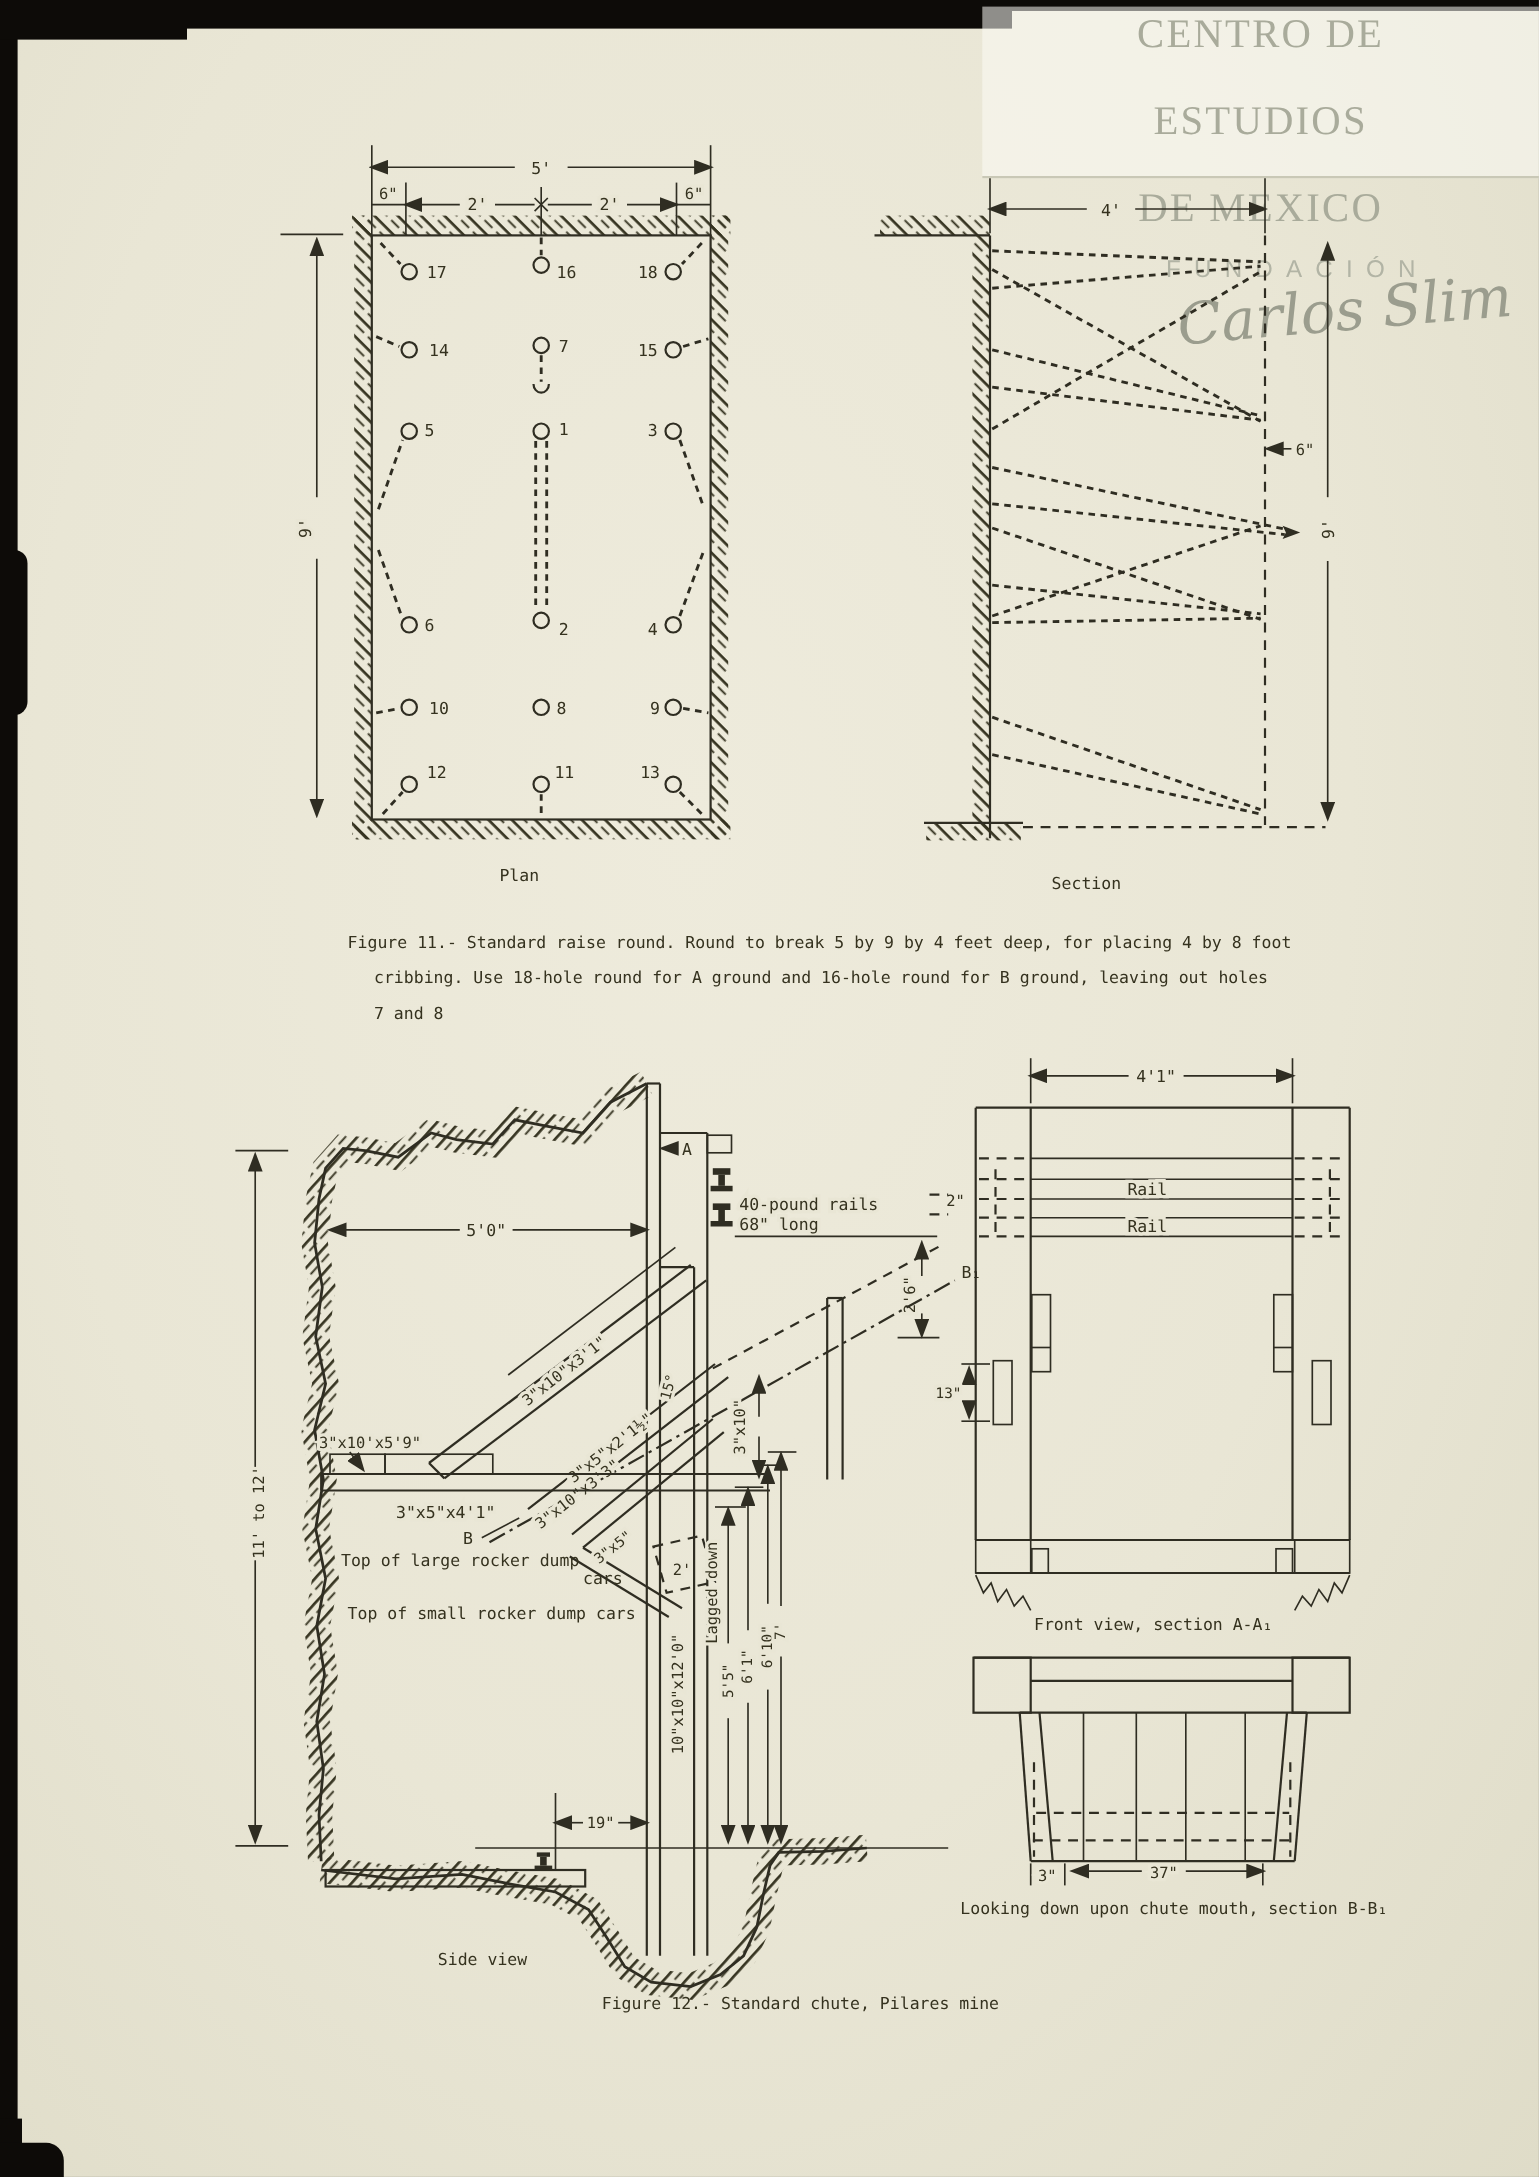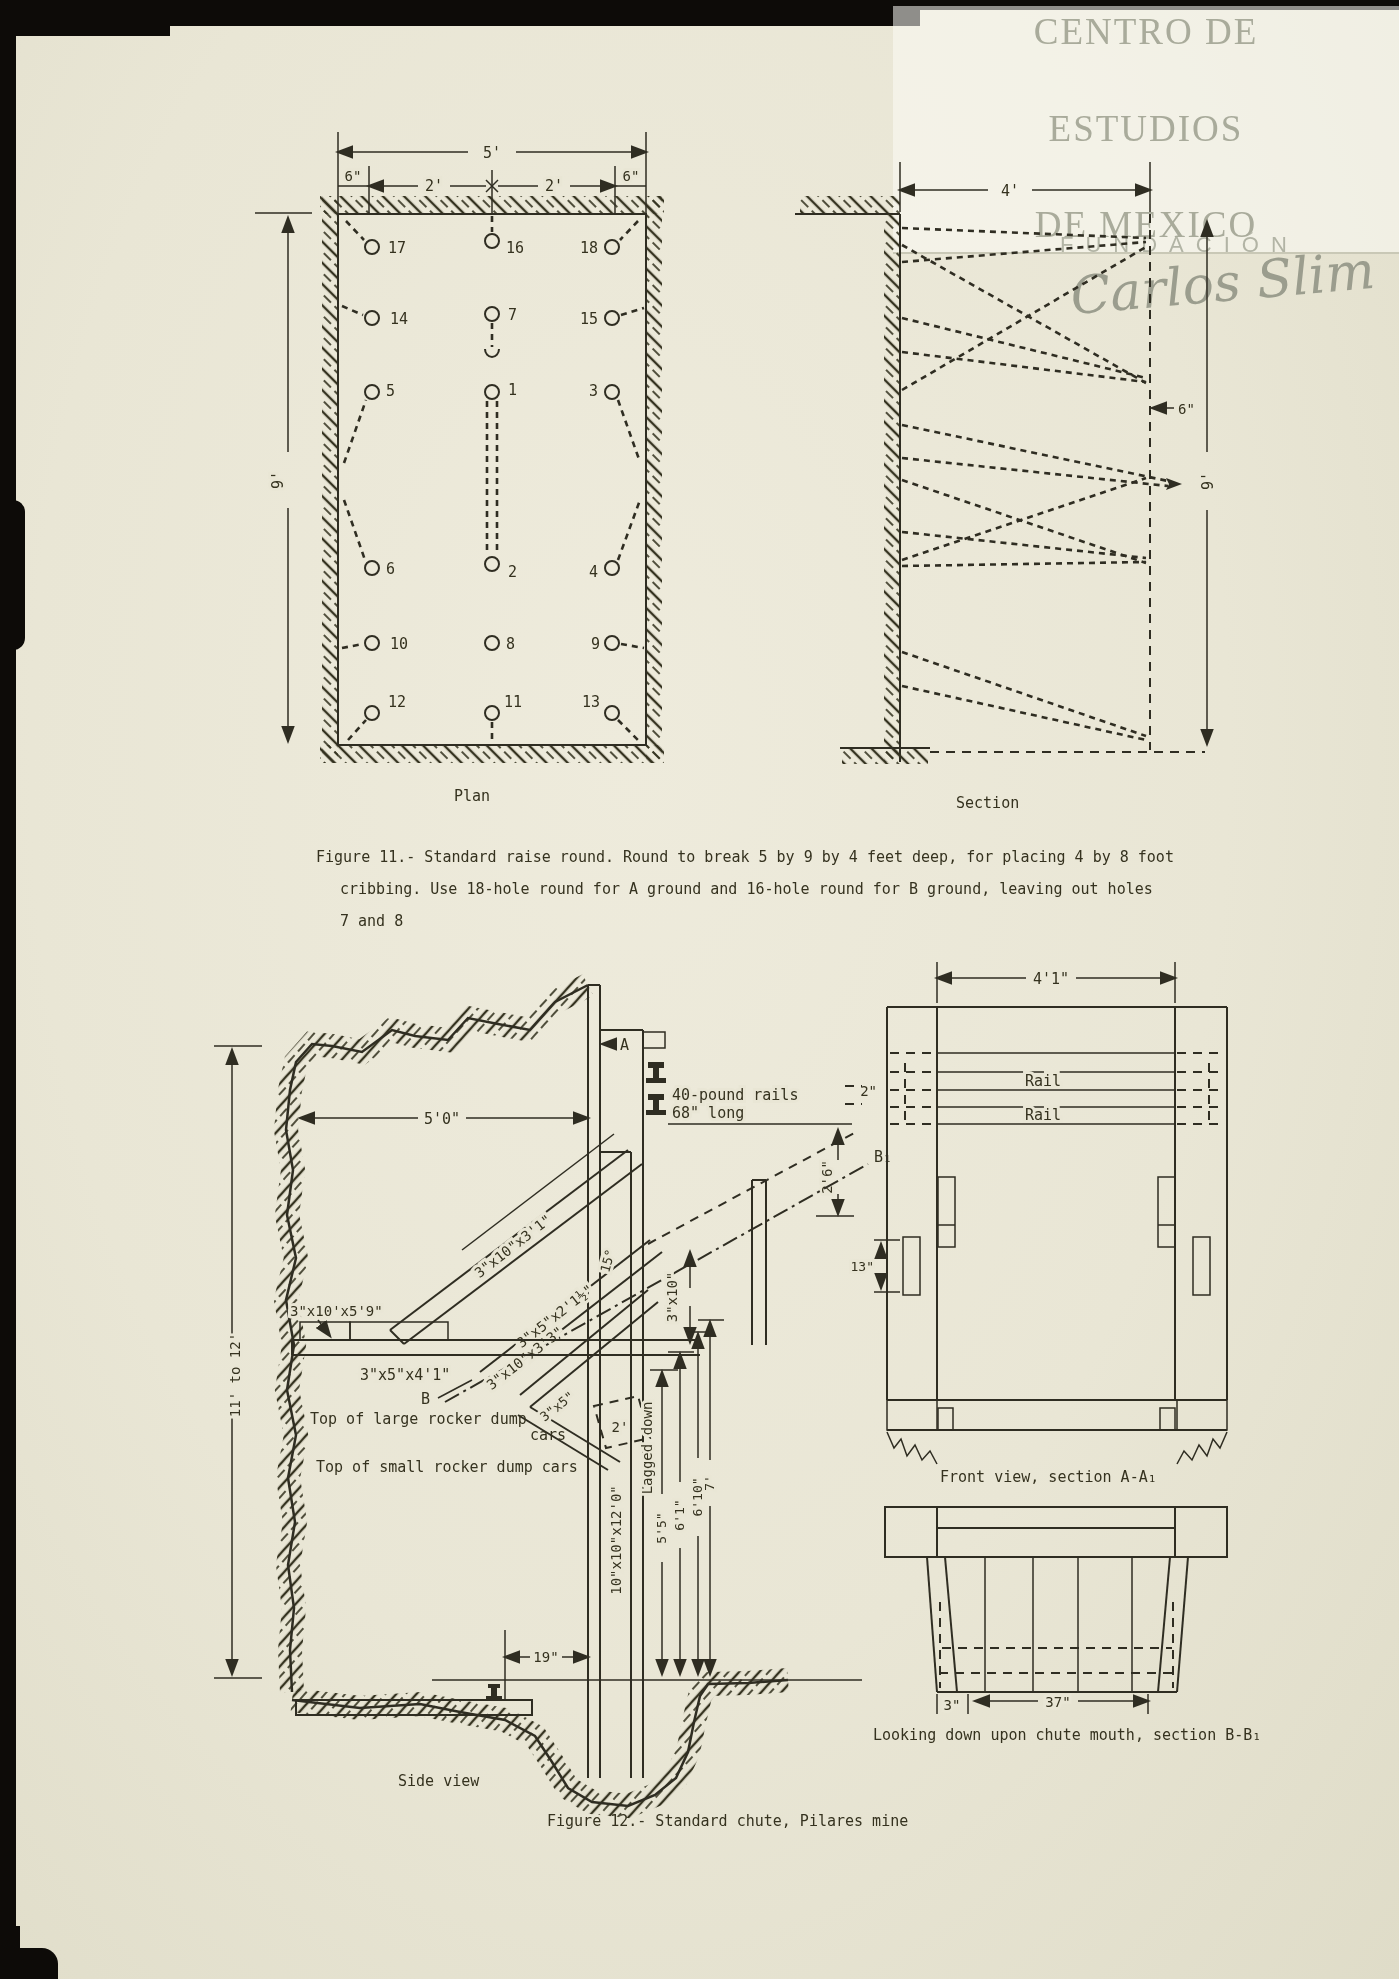--- a/index.html
+++ b/index.html
@@ -3,21 +3,21 @@
 <meta charset="utf-8">
 <style>
   html,body{margin:0;padding:0;background:#555;}
   .page{
     position:relative;width:1399px;height:1979px;overflow:hidden;
     background:radial-gradient(ellipse at 45% 38%, #eeebdc 0%, #e9e6d5 55%, #dfdcc8 100%);
     font-family:"DejaVu Sans Mono", monospace;
   }
   .edge{position:absolute;background:#0d0b08;}
   .wm-overlay{
-    position:absolute;left:893px;top:6px;width:506px;height:248px;
+    position:absolute;left:893px;top:6px;width:506px;height:156px;
     background:rgba(252,252,245,0.55);border-bottom:2px solid #c9c8b6;
     display:flex;flex-direction:column;justify-content:space-between;
     padding:4px 0 6px 0;box-sizing:border-box;gap:36px;
   }
   .wm-line{
     width:100%;text-align:center;
     font-family:"Liberation Serif", serif;font-size:37px;letter-spacing:2px;
     color:#a9ab9b;
   }
   .foundation{

